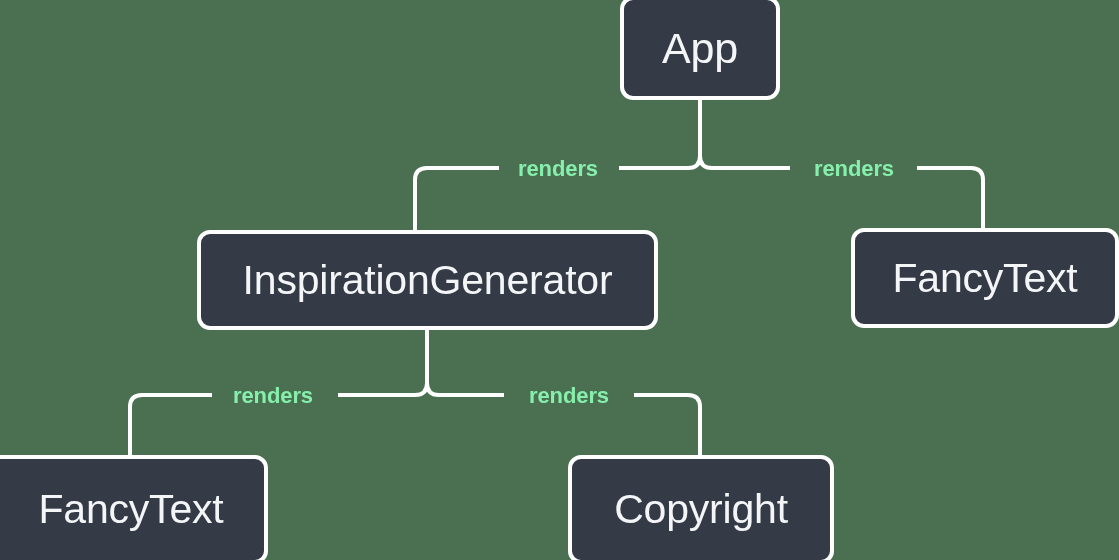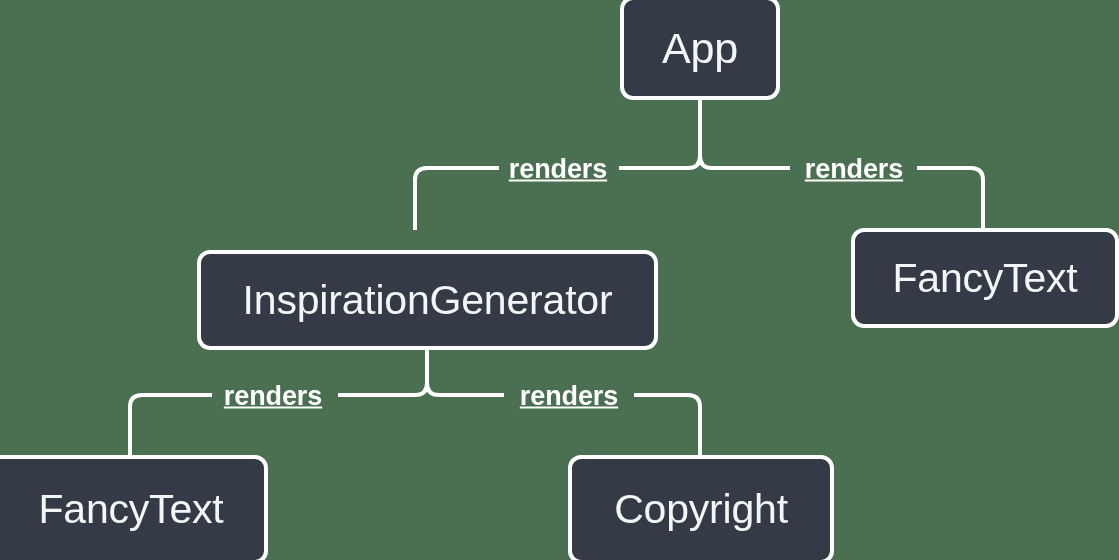--- a/index.html
+++ b/index.html
@@ -40,32 +40,31 @@
   .node-label {
     color: #f4f5f7;
     font-size: 41px;
     font-weight: 400;
     letter-spacing: -0.2px;
     white-space: nowrap;
     line-height: 1;
   }
   .edge-label {
     position: absolute;
-    color: #ffffff;
-    font-size: 27px;
+    color: #86efac;
+    font-size: 22px;
     font-weight: 700;
     line-height: 1;
     white-space: nowrap;
     letter-spacing: -0.1px;
     transform: translate(-50%, -50%);
-    text-decoration: underline;
   }
   
   #node-app        { left: 620px; top: -4px;  width: 160px; height: 104px; }
-  #node-ig         { left: 197px; top: 230px; width: 461px; height: 100px; margin-top: 20px; }
+  #node-ig         { left: 197px; top: 230px; width: 461px; height: 100px; }
   #node-fancy-right{ left: 851px; top: 228px; width: 268px; height: 100px; }
   #node-fancy-left { left: -22px; top: 455px; width: 290px; height: 109px; }
   #node-copyright  { left: 568px; top: 455px; width: 266px; height: 109px; }
   #node-app .node-label { font-size: 43px; }
   #node-fancy-left .node-label { transform: translateX(8px); }
 </style>
 </head>
 <body>
 
 <div id="stage">

